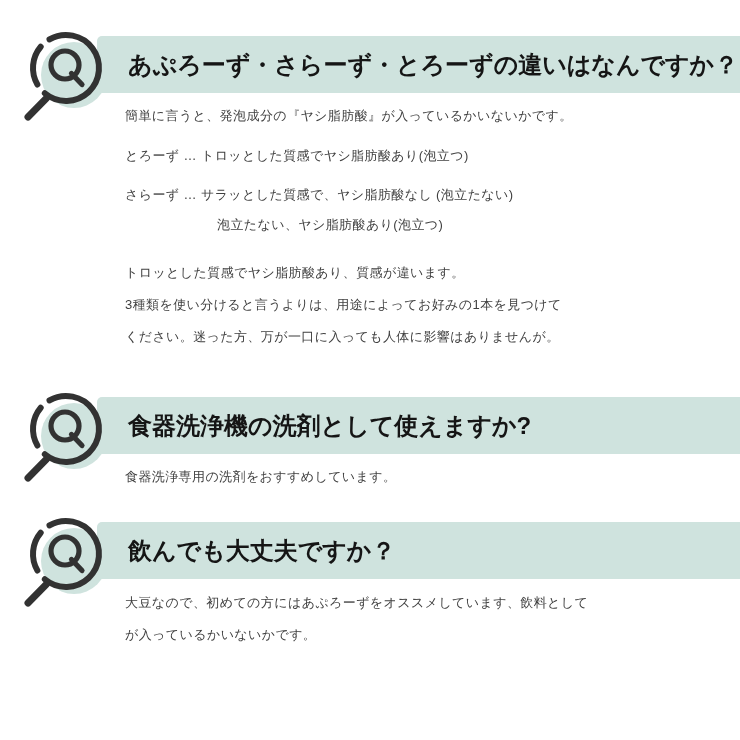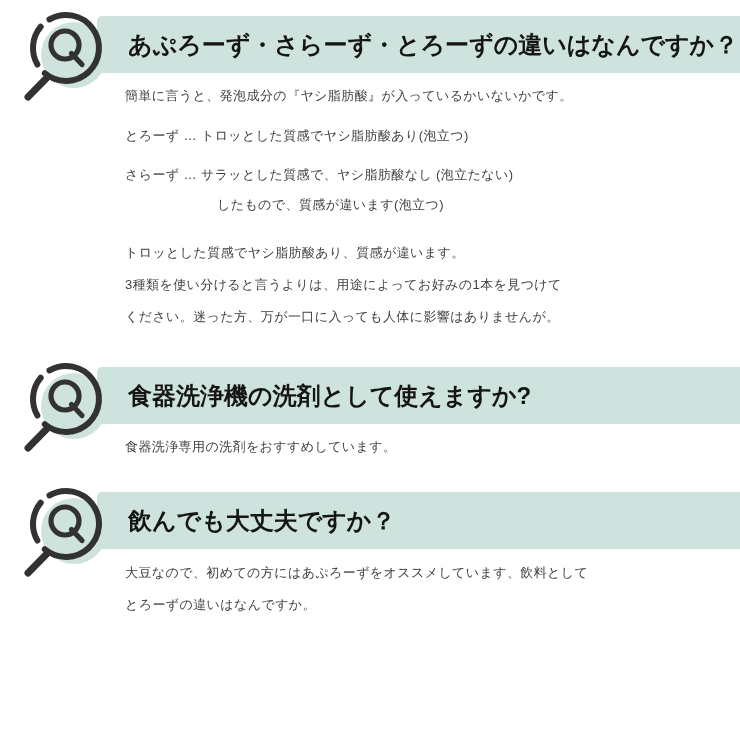--- a/index.html
+++ b/index.html
@@ -9,21 +9,21 @@
     --body:#3f3f3f;
     --background:#ffffff;
   }
   *{box-sizing:border-box;}
   html,body{margin:0;padding:0;}
   body{
     width:740px;height:740px;overflow:hidden;
     background:var(--background);
     font-family:"Liberation Sans","DejaVu Sans",sans-serif;
   }
-  .page{width:740px;height:740px;padding-top:16px;}
+  .page{width:740px;height:740px;padding-top:36px;}
   .faq-section{position:relative;}
   .q-header{position:relative;height:57px;}
   .q-bar{
     margin-left:97px;height:57px;
     background:var(--accent);
     border-radius:5px 0 0 5px;
     display:flex;align-items:center;
     padding-left:31px;
   }
   .q-title{
@@ -41,21 +41,21 @@
   .answer p{margin:0;}
   .intro{padding-top:10px;line-height:26px;}
   .list{margin-top:14px;}
   .list p{line-height:26px;margin-bottom:13px;}
   .list .cont{padding-left:92px;margin-top:-9px;}
   .closing{margin-top:19px;}
   .closing p{line-height:32px;}
   .single{padding-top:10px;line-height:26px;}
   .multi{padding-top:8px;}
   .multi p{line-height:32px;}
-  .sec-2{margin-top:34px;}
+  .sec-2{margin-top:44px;}
   .sec-3{margin-top:32px;}
 </style>
 </head>
 <body>
 
 <div class="page">
 
   <section class="faq-section sec-1">
     <div class="q-header">
       <div class="q-icon">
@@ -70,21 +70,21 @@
       </div>
       <div class="q-bar">
         <h2 class="q-title">あぷろーず・さらーず・とろーずの違いはなんですか？</h2>
       </div>
     </div>
     <div class="answer">
       <p class="intro">簡単に言うと、発泡成分の『ヤシ脂肪酸』が入っているかいないかです。</p>
       <div class="list">
         <p>とろーず … トロッとした質感でヤシ脂肪酸あり(泡立つ)</p>
         <p>さらーず … サラッとした質感で、ヤシ脂肪酸なし (泡立たない)</p>
-        <p class="cont">したもので、質感が違います(泡立つ)</p>
+        <p class="cont">泡立たない、ヤシ脂肪酸あり(泡立つ)</p>
       </div>
       <div class="closing">
         <p>トロッとした質感でヤシ脂肪酸あり、質感が違います。</p>
         <p>3種類を使い分けると言うよりは、用途によってお好みの1本を見つけて</p>
         <p>ください。迷った方、万が一口に入っても人体に影響はありませんが。</p>
       </div>
     </div>
   </section>
 
   <section class="faq-section sec-2">
@@ -119,17 +119,17 @@
           <circle class="dark-stroke" stroke-width="5.2" cx="51" cy="47" r="14"></circle>
           <path class="dark-stroke" stroke-width="5.2" d="M 57.5 55.5 L 68 66.5"></path>
         </svg>
       </div>
       <div class="q-bar">
         <h2 class="q-title">飲んでも大丈夫ですか？</h2>
       </div>
     </div>
     <div class="answer multi">
       <p>大豆なので、初めての方にはあぷろーずをオススメしています、飲料として</p>
-      <p>とろーずの違いはなんですか。</p>
+      <p>が入っているかいないかです。</p>
     </div>
   </section>
 
 </div>
 
 </body></html>

